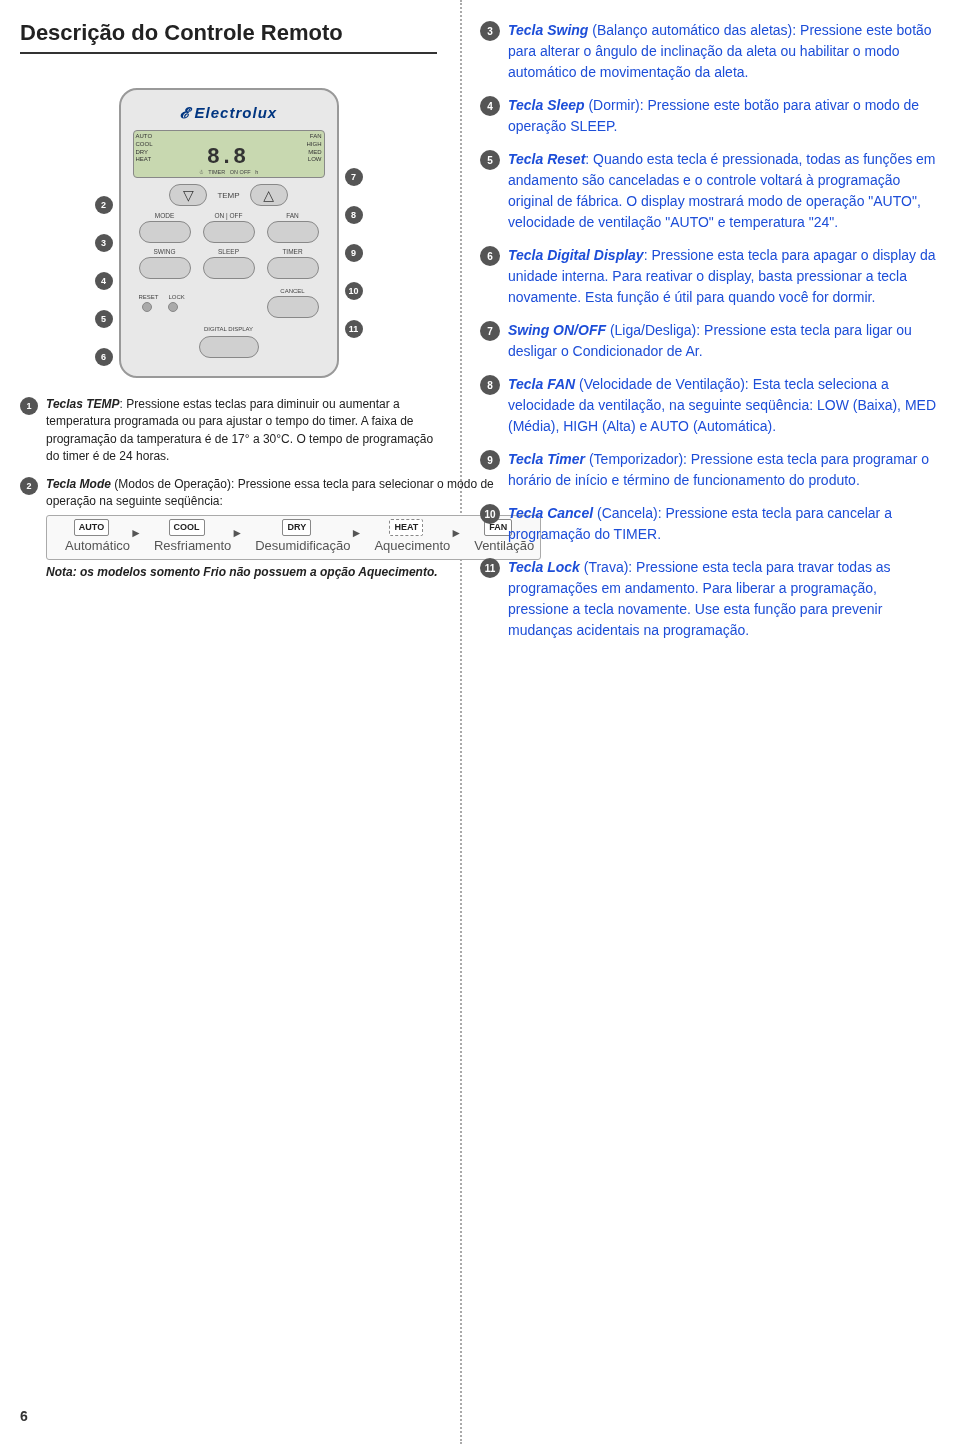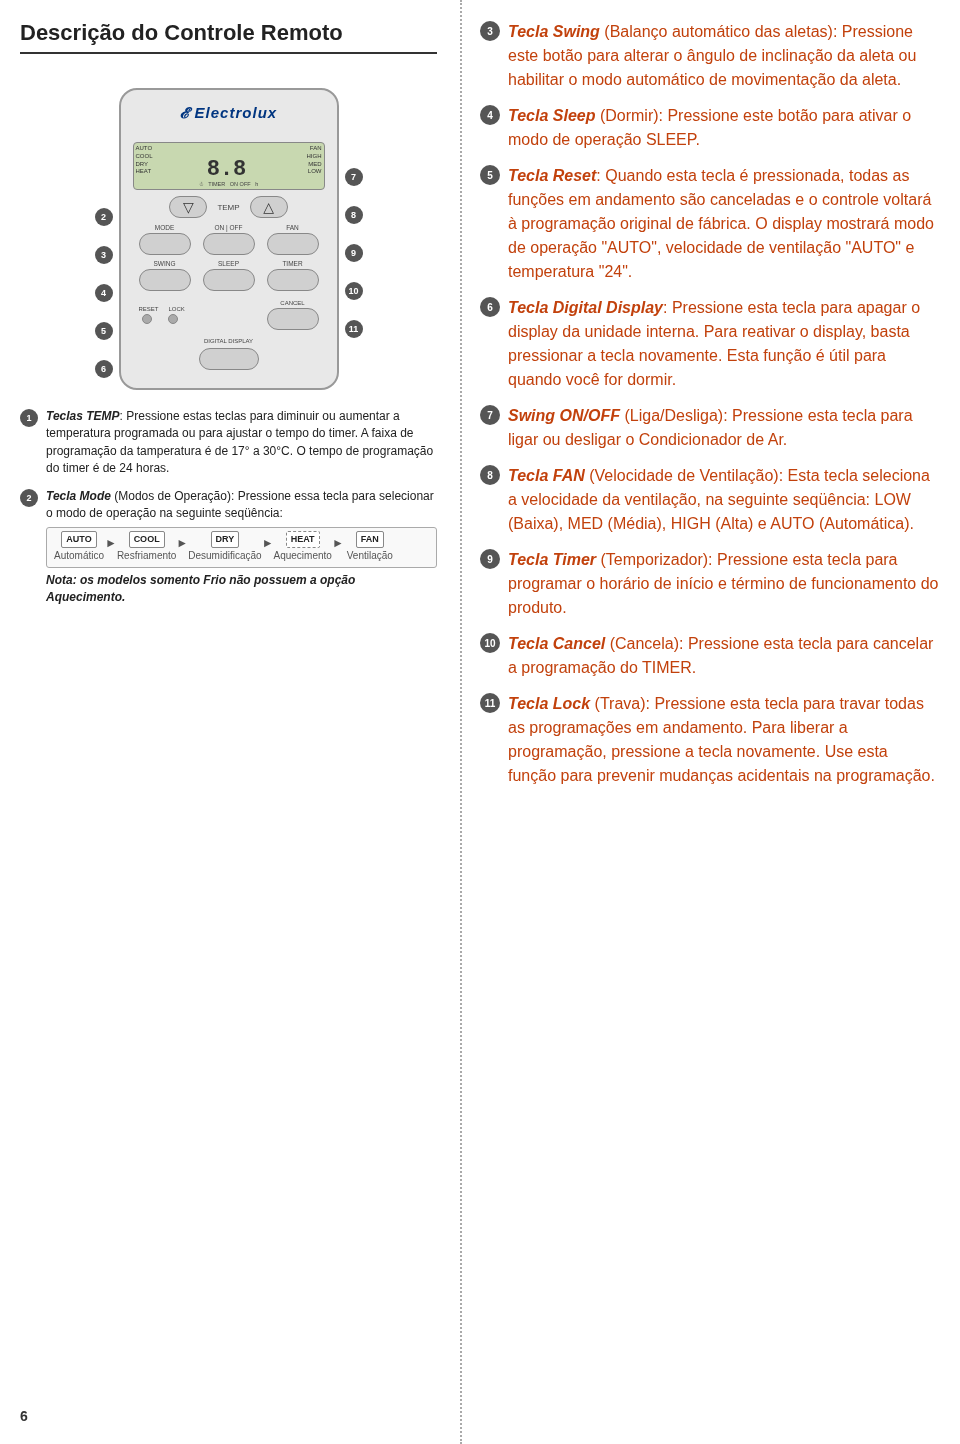--- a/index.html
+++ b/index.html
@@ -68,21 +68,21 @@
       padding: 14px 12px 18px 12px;
       position: relative;
     }
 
     
     .remote-logo {
       text-align: center;
       font-size: 13px;
       font-weight: bold;
       color: #003580;
-      margin-bottom: 20px;
+      margin-bottom: 8px;
       letter-spacing: 1px;
     }
     .remote-logo span {
       font-style: italic;
       font-size: 15px;
     }
 
     
     .remote-display {
       background: #c8d8b0;
@@ -303,23 +303,24 @@
     .mode-seq-name {
       font-weight: bold;
       font-size: 9px;
       border: 1px solid #888;
       padding: 1px 4px;
       border-radius: 2px;
       background: #fff;
     }
 
     .mode-seq-label {
-      font-size: 10px;
+      font-size: 13px;
       color: #555;
       margin-top: 1px;
+      margin-left: 12px;
     }
 
     .mode-arrow {
       font-size: 12px;
       color: #555;
       margin: 0 0px;
       padding-bottom: 8px;
     }
 
     .heat-dashed {
@@ -359,23 +360,23 @@
       font-size: 10px;
       font-weight: bold;
       display: flex;
       align-items: center;
       justify-content: center;
       flex-shrink: 0;
       margin-top: 1px;
     }
 
     .right-desc-text {
-      font-size: 16px;
+      font-size: 14px;
       line-height: 1.5;
-      color: #c2410c;
+      color: #1d4ed8;
     }
 
     .right-desc-text .key-name {
       font-style: italic;
       font-weight: bold;
     }
   </style>
 </head>
 <body>
 

